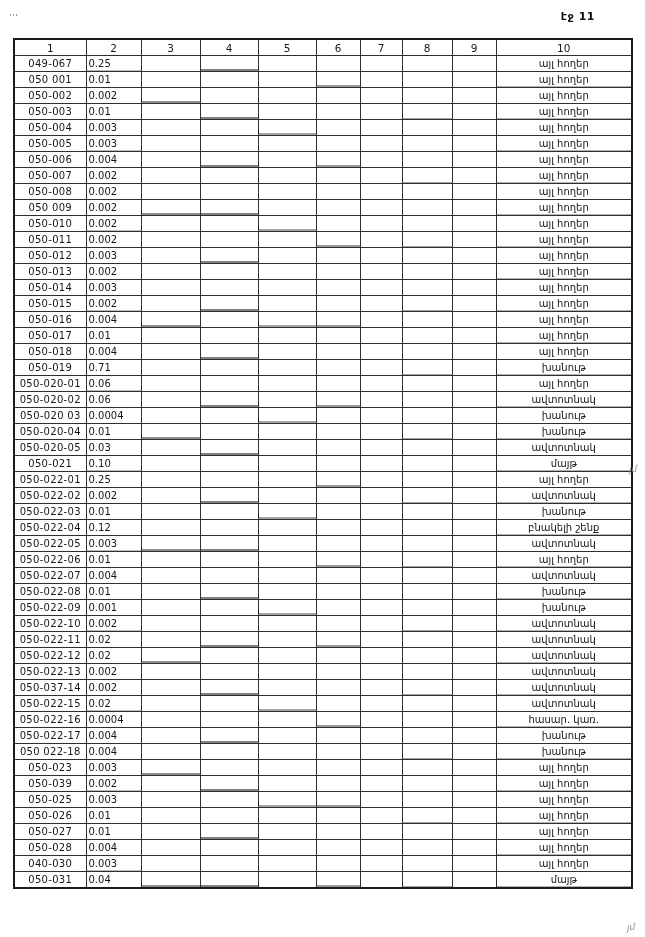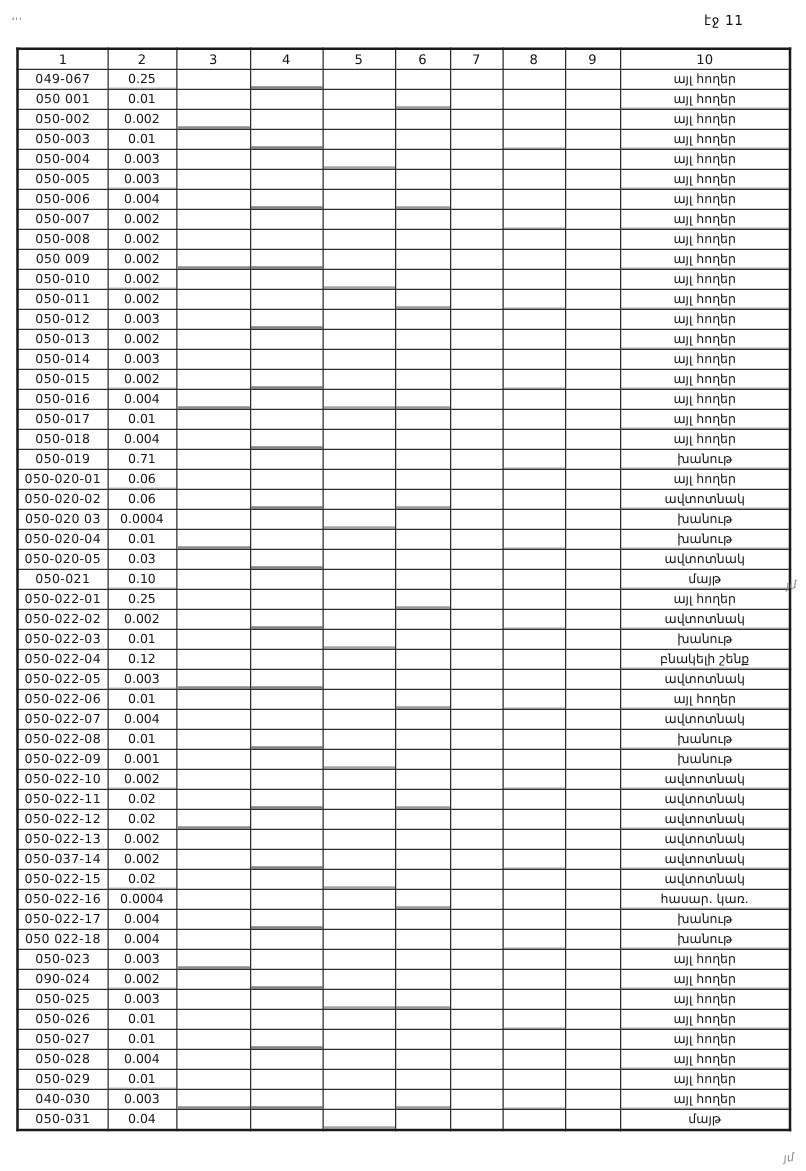--- a/index.html
+++ b/index.html
@@ -14,21 +14,21 @@
     width: 645px;
     height: 937px;
     background: #ffffff;
     overflow: hidden;
   }
   .page-number {
     position: absolute;
     top: 10px;
     right: 50px;
     font-size: 11px;
-    font-weight: normal;
+    font-weight: bold;
     letter-spacing: 0.5px;
     color: #111;
   }
   .corner-noise {
     position: absolute;
     top: 14px;
     left: 10px;
     width: 8px;
     height: 2px;
     background: repeating-linear-gradient(to right, #999 0 1px, transparent 1px 3px);
@@ -60,21 +60,21 @@
     text-align: center;
     height: 14px;
     background: #fff;
   }
   td.c-code {
     text-align: center;
     padding-left: 4px;
     letter-spacing: 0.3px;
   }
   td.c-area {
-    text-align: center;
+    text-align: left;
   }
   td.c-usage {
     text-align: center;
     padding-left: 4px;
   }
   
   tbody tr:nth-child(3n+1) td.c-empty:nth-child(4) { box-shadow: inset 0 -2px 0 rgba(30,30,30,0.55); }
   tbody tr:nth-child(5n+2) td.c-empty:nth-child(6) { box-shadow: inset 0 -2px 0 rgba(30,30,30,0.45); }
   tbody tr:nth-child(7n+3) td.c-empty:nth-child(3) { box-shadow: inset 0 -2px 0 rgba(30,30,30,0.5); }
   tbody tr:nth-child(4n)   td.c-empty:nth-child(8) { box-shadow: inset 0 -1px 0 rgba(60,60,60,0.45); }
@@ -663,21 +663,21 @@
           <td class="c-empty"></td>
           <td class="c-empty"></td>
           <td class="c-empty"></td>
           <td class="c-empty"></td>
           <td class="c-empty"></td>
           <td class="c-empty"></td>
           <td class="c-empty"></td>
           <td class="c-usage">այլ հողեր</td>
         </tr>
         <tr>
-          <td class="c-code">090-024</td>
+          <td class="c-code">050-039</td>
           <td class="c-area">0.002</td>
           <td class="c-empty"></td>
           <td class="c-empty"></td>
           <td class="c-empty"></td>
           <td class="c-empty"></td>
           <td class="c-empty"></td>
           <td class="c-empty"></td>
           <td class="c-empty"></td>
           <td class="c-usage">այլ հողեր</td>
         </tr>
@@ -713,32 +713,20 @@
           <td class="c-empty"></td>
           <td class="c-empty"></td>
           <td class="c-empty"></td>
           <td class="c-empty"></td>
           <td class="c-empty"></td>
           <td class="c-usage">այլ հողեր</td>
         </tr>
         <tr>
           <td class="c-code">050-028</td>
           <td class="c-area">0.004</td>
-          <td class="c-empty"></td>
-          <td class="c-empty"></td>
-          <td class="c-empty"></td>
-          <td class="c-empty"></td>
-          <td class="c-empty"></td>
-          <td class="c-empty"></td>
-          <td class="c-empty"></td>
-          <td class="c-usage">այլ հողեր</td>
-        </tr>
-        <tr>
-          <td class="c-code">050-029</td>
-          <td class="c-area">0.01</td>
           <td class="c-empty"></td>
           <td class="c-empty"></td>
           <td class="c-empty"></td>
           <td class="c-empty"></td>
           <td class="c-empty"></td>
           <td class="c-empty"></td>
           <td class="c-empty"></td>
           <td class="c-usage">այլ հողեր</td>
         </tr>
         <tr>

